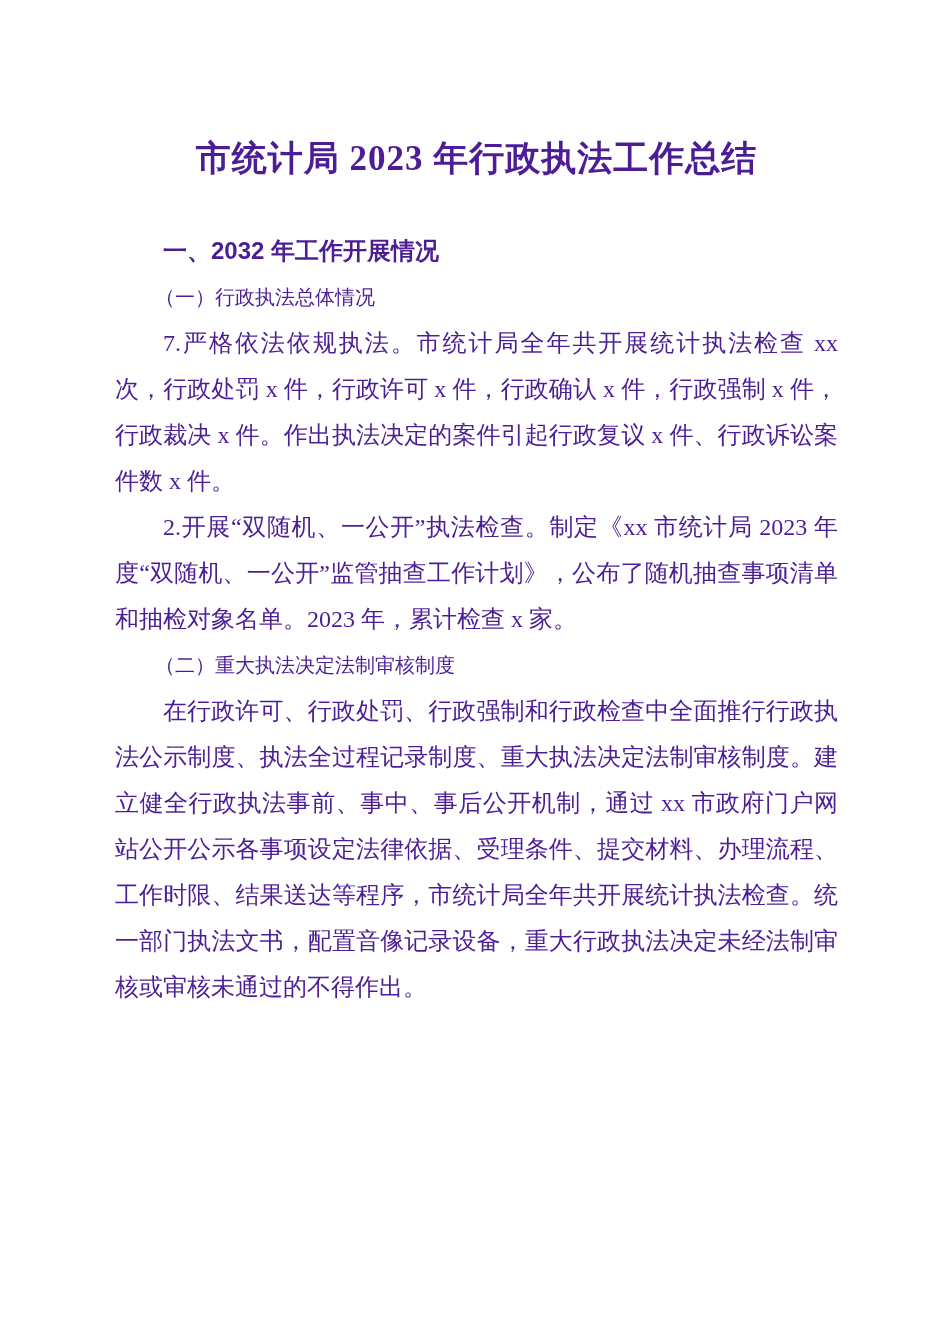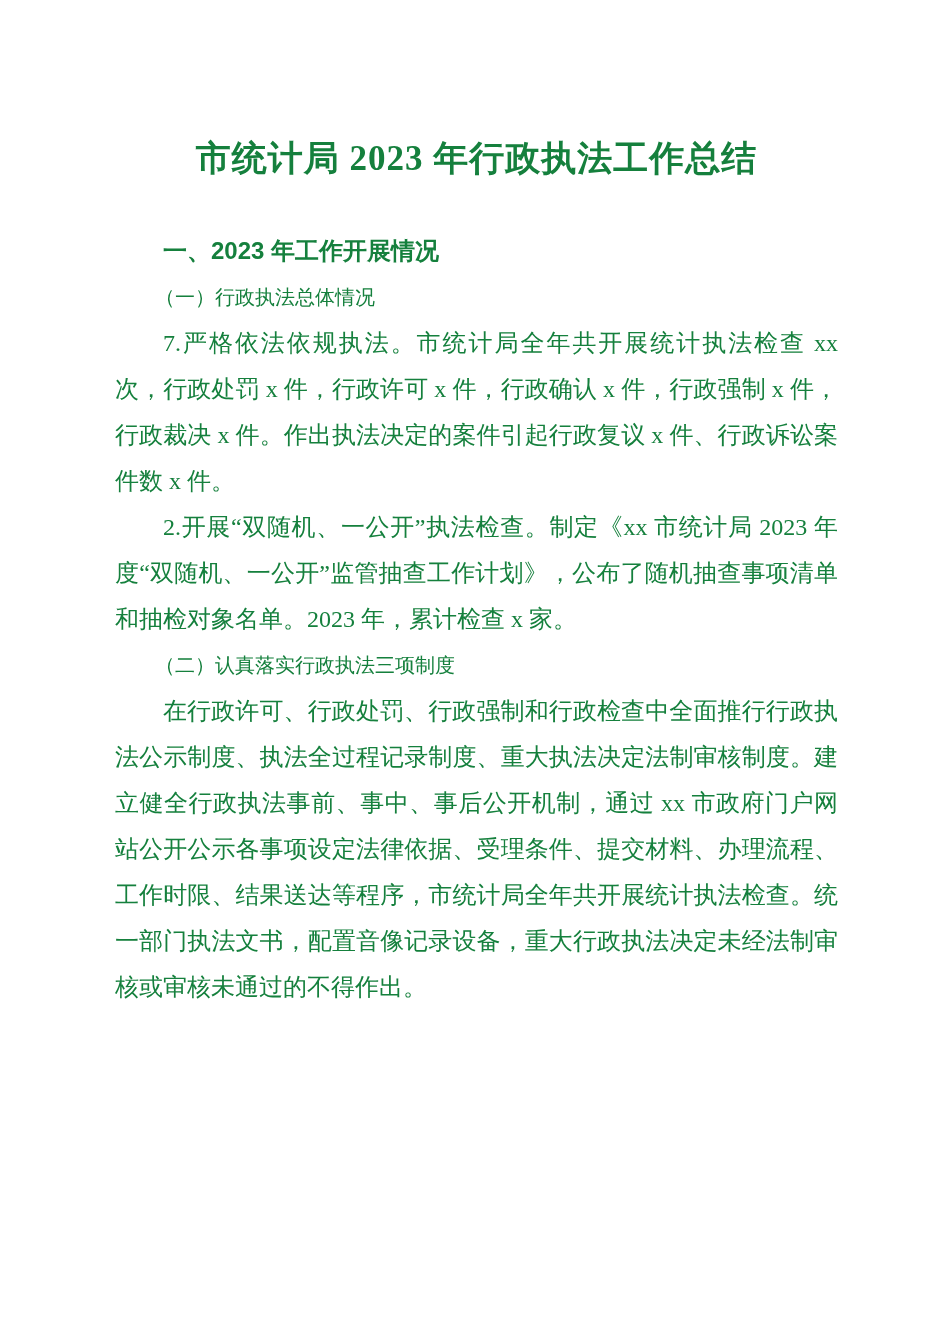--- a/index.html
+++ b/index.html
@@ -6,21 +6,21 @@
     margin: 0;
     padding: 0;
     background: #ffffff;
   }
   .page {
     position: relative;
     width: 950px;
     height: 1124px;
     box-sizing: border-box;
     background: #ffffff;
-    color: #15803d;
+    color: #4c1d95;
     padding: 128px 112px 12px 115px;
     overflow: hidden;
     font-family: "Liberation Serif", "DejaVu Serif", serif;
   }
   .doc-title {
     margin: 0 0 38px 0;
     font-size: 35px;
     line-height: 62px;
     font-weight: bold;
     text-align: center;
@@ -53,25 +53,25 @@
   }
 </style>
 </head>
 <body>
 
 <div class="page">
 
   <h1 class="doc-title">市统计局 2023 年行政执法工作总结</h1>
 
 
-  <h2 class="heading-1">一、2023 年工作开展情况</h2>
+  <h2 class="heading-1">一、2032 年工作开展情况</h2>
 
   <h3 class="heading-2">（一）行政执法总体情况</h3>
 
   <p class="para">7.严格依法依规执法。市统计局全年共开展统计执法检查 xx 次，行政处罚 x 件，行政许可 x 件，行政确认 x 件，行政强制 x 件，行政裁决 x 件。作出执法决定的案件引起行政复议 x 件、行政诉讼案件数 x 件。</p>
 
   <p class="para">2.开展“双随机、一公开”执法检查。制定《xx 市统计局 2023 年度“双随机、一公开”监管抽查工作计划》，公布了随机抽查事项清单和抽检对象名单。2023 年，累计检查 x 家。</p>
 
-  <h3 class="heading-2">（二）认真落实行政执法三项制度</h3>
+  <h3 class="heading-2">（二）重大执法决定法制审核制度</h3>
 
   <p class="para">在行政许可、行政处罚、行政强制和行政检查中全面推行行政执法公示制度、执法全过程记录制度、重大执法决定法制审核制度。建立健全行政执法事前、事中、事后公开机制，通过 xx 市政府门户网站公开公示各事项设定法律依据、受理条件、提交材料、办理流程、工作时限、结果送达等程序，市统计局全年共开展统计执法检查。统一部门执法文书，配置音像记录设备，重大行政执法决定未经法制审核或审核未通过的不得作出。</p>
 
 </div>
 
 </body></html>

